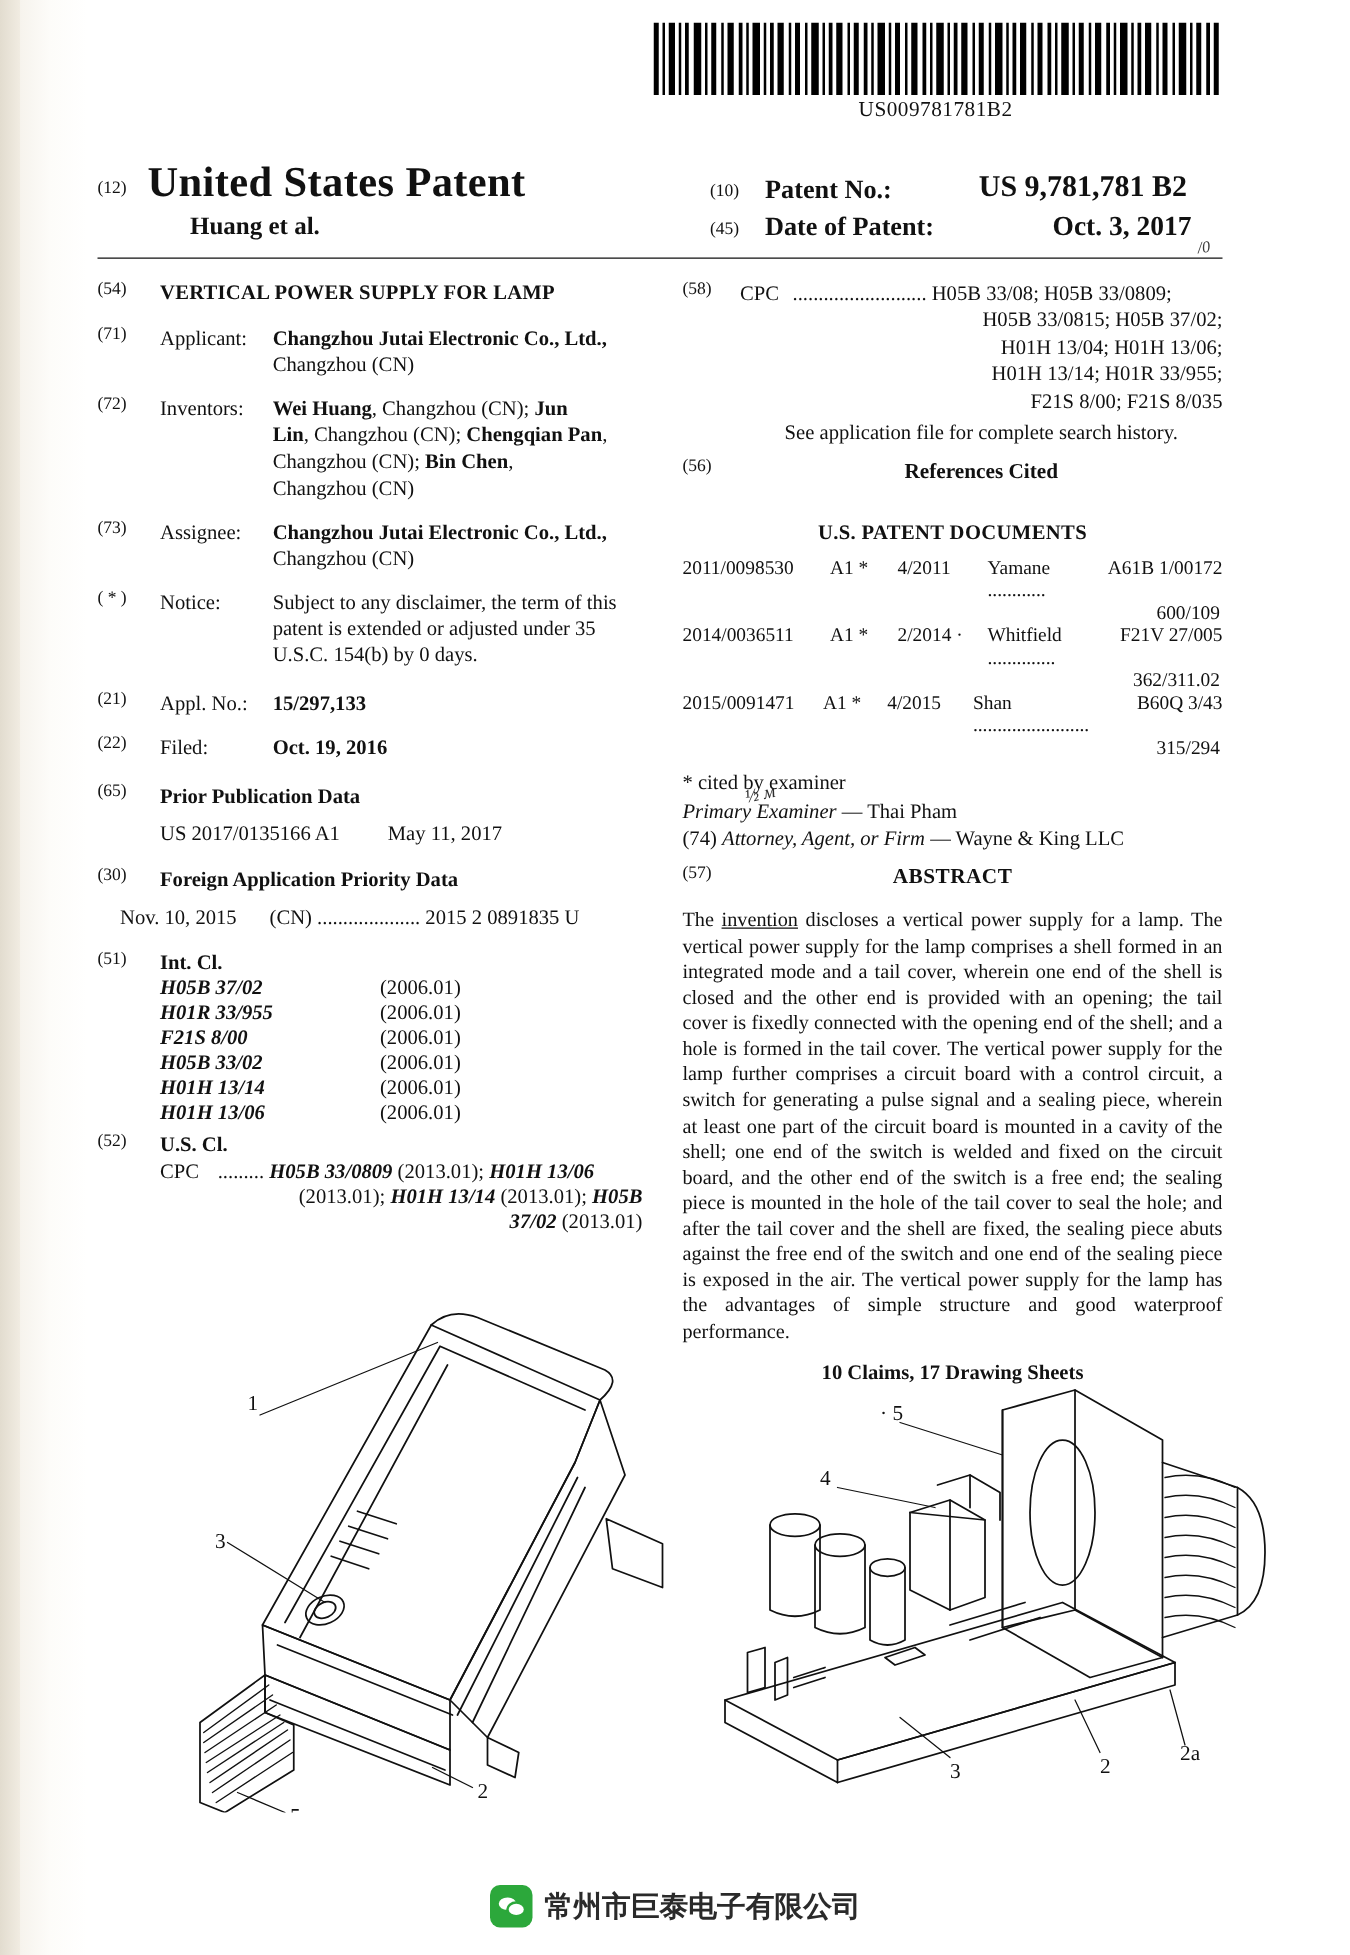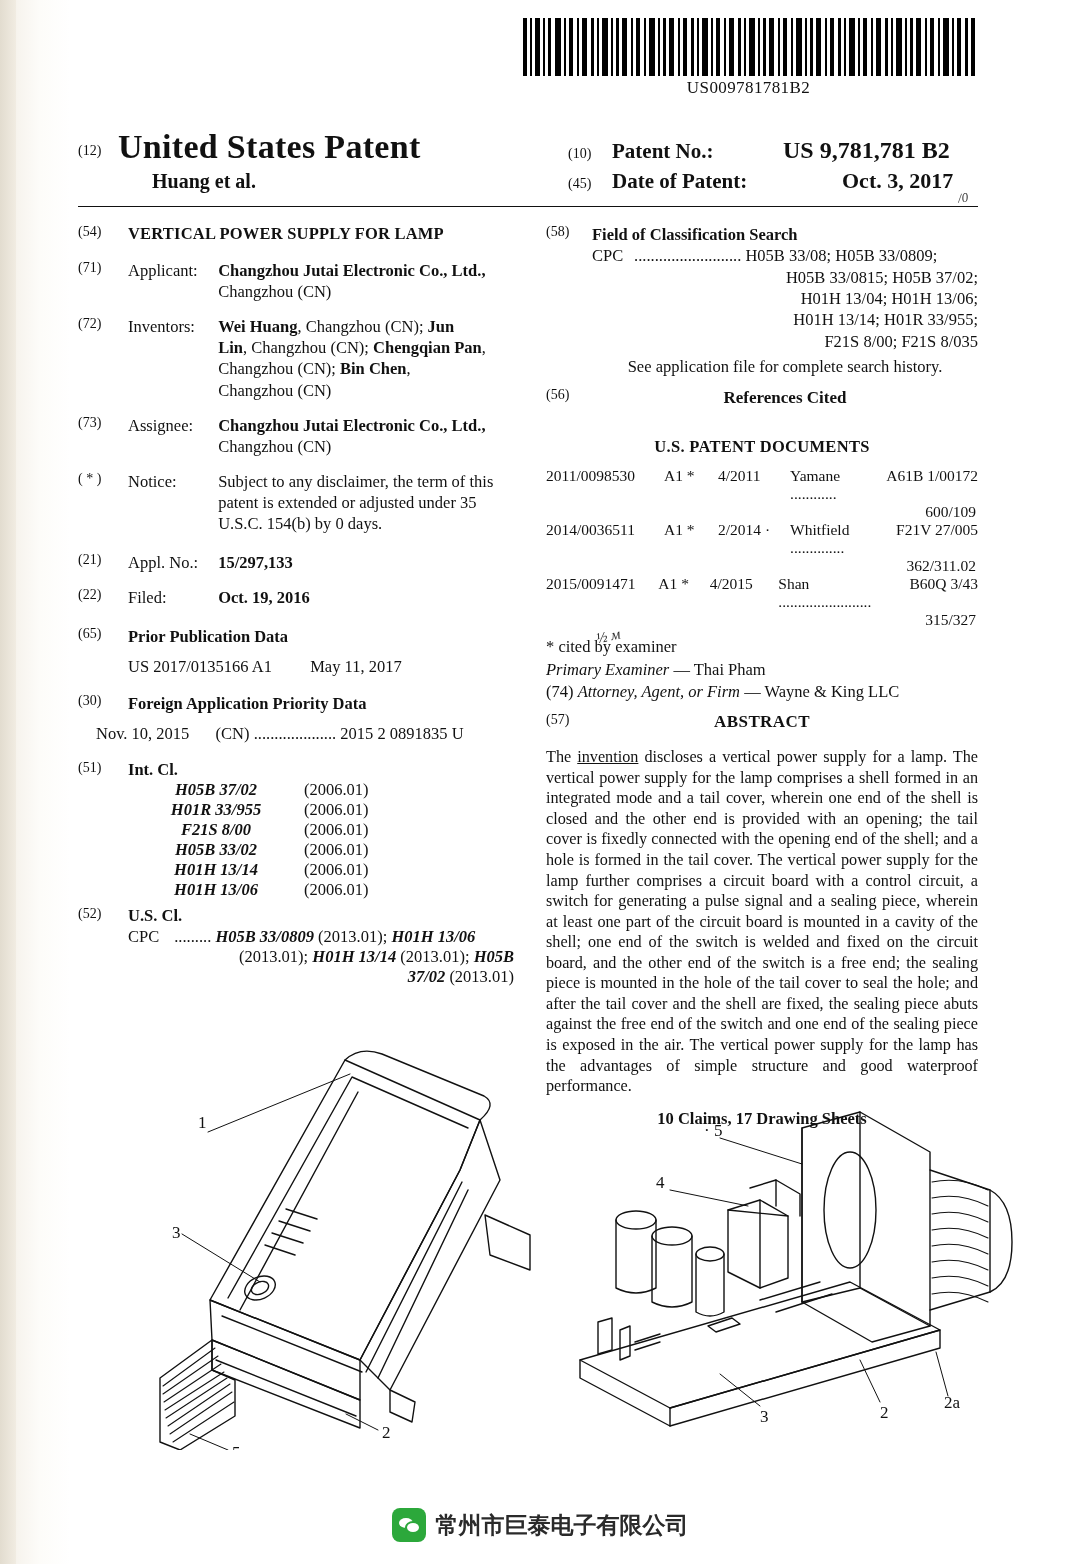--- a/index.html
+++ b/index.html
@@ -94,21 +94,21 @@
   .lbl { display: inline-block; width: 86px; vertical-align: top; }
   .val { display: inline-block; vertical-align: top; width: 292px; }
   b, .b { font-weight: bold; }
   .center { text-align: left; font-weight: bold; }
   .title54 {
     margin-left: 50px; font-size: 16.5px; font-weight: bold; letter-spacing: 0.2px;
   }
   
   .intcl { margin-left: 50px; font-size: 16.5px; }
   .intcl .hdr { font-weight: bold; }
-  .intcl-row { display: flex; text-align: center; }
+  .intcl-row { display: flex; }
   .intcl-code { width: 176px; font-style: italic; font-weight: bold; }
   .intcl-year { }
   .uscl { margin-left: 50px; font-size: 16.5px; }
   .uscl .hdr { font-weight: bold; }
   .uscl-body { text-align: right; }
   .uscl-line1 { text-align: left; }
   .i-b { font-style: italic; font-weight: bold; }
   
   .fcs-head { font-weight: bold; font-size: 16.5px; }
   .cpc-lines { font-size: 16.5px; text-align: right; line-height: 1.3; }
@@ -404,21 +404,20 @@
       </div>
     </div>
 
   </div>
 
   <div class="col-right">
 
     <div class="row" style="margin-bottom:10px;">
       <span class="tag">(58)</span>
       <div class="body" style="margin-left:46px;">
-        <div class="fcs-head">Field of Classification Search</div>
         <div class="cpc-lines">
           <div class="cpc-first">
             <span style="display:inline-block;width:42px;">CPC</span><span>..........................</span>
             <span>H05B 33/08; H05B 33/0809;</span>
           </div>
           <div>H05B 33/0815; H05B 37/02;</div>
           <div>H01H 13/04; H01H 13/06;</div>
           <div>H01H 13/14; H01R 33/955;</div>
           <div>F21S 8/00; F21S 8/035</div>
         </div>
@@ -461,21 +460,21 @@
         <div class="ref-row">
           <span class="ref-pub">2015/0091471</span>
           <span class="ref-date" style="width:54px;">A1 *</span>
           <span class="ref-date">4/2015</span>
           <span class="ref-name">
             <span>Shan</span>
             <span>........................</span>
           </span>
           <span class="ref-class">B60Q 3/43</span>
         </div>
-        <div class="ref-sub">315/327</div>
+        <div class="ref-sub">315/294</div>
       </div>
 
       <div class="cited">* cited by examiner</div>
       <div class="examiner">
         <span>Primary Examiner</span><span class="norm"> — Thai Pham</span>
       </div>
       <div class="attorney">
         <span>(74)</span>
         <i>Attorney, Agent, or Firm</i><span> — Wayne &amp; King LLC</span>
       </div>

